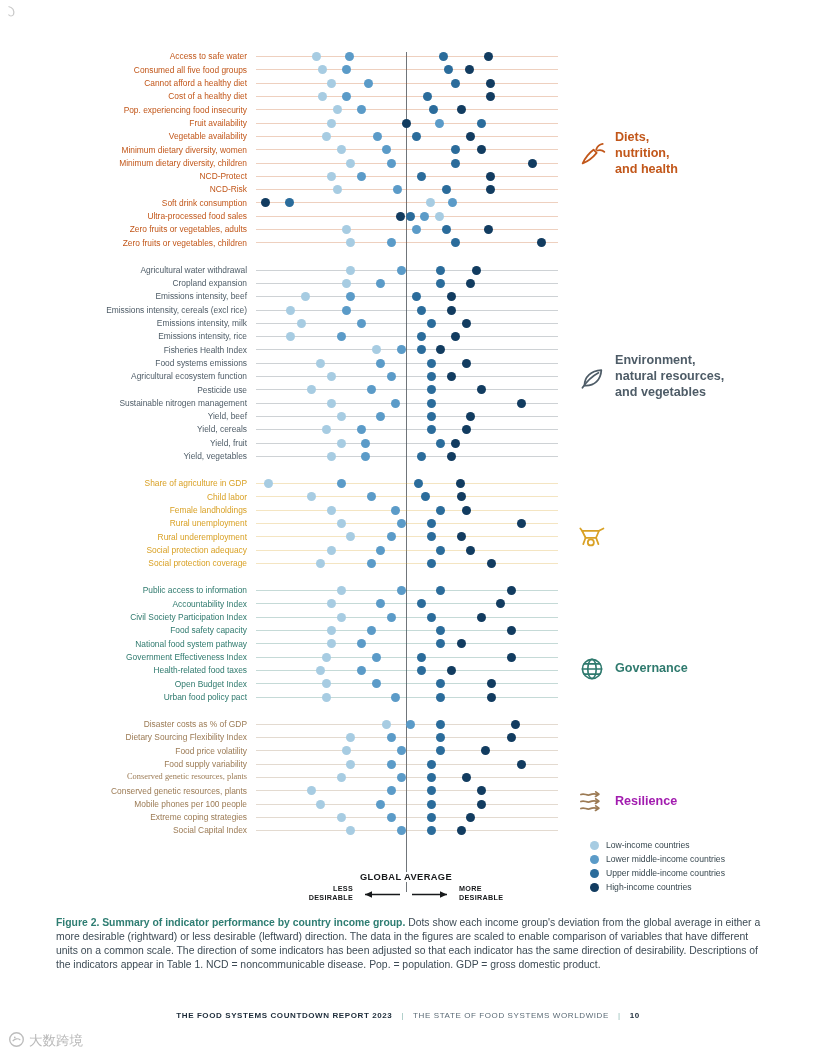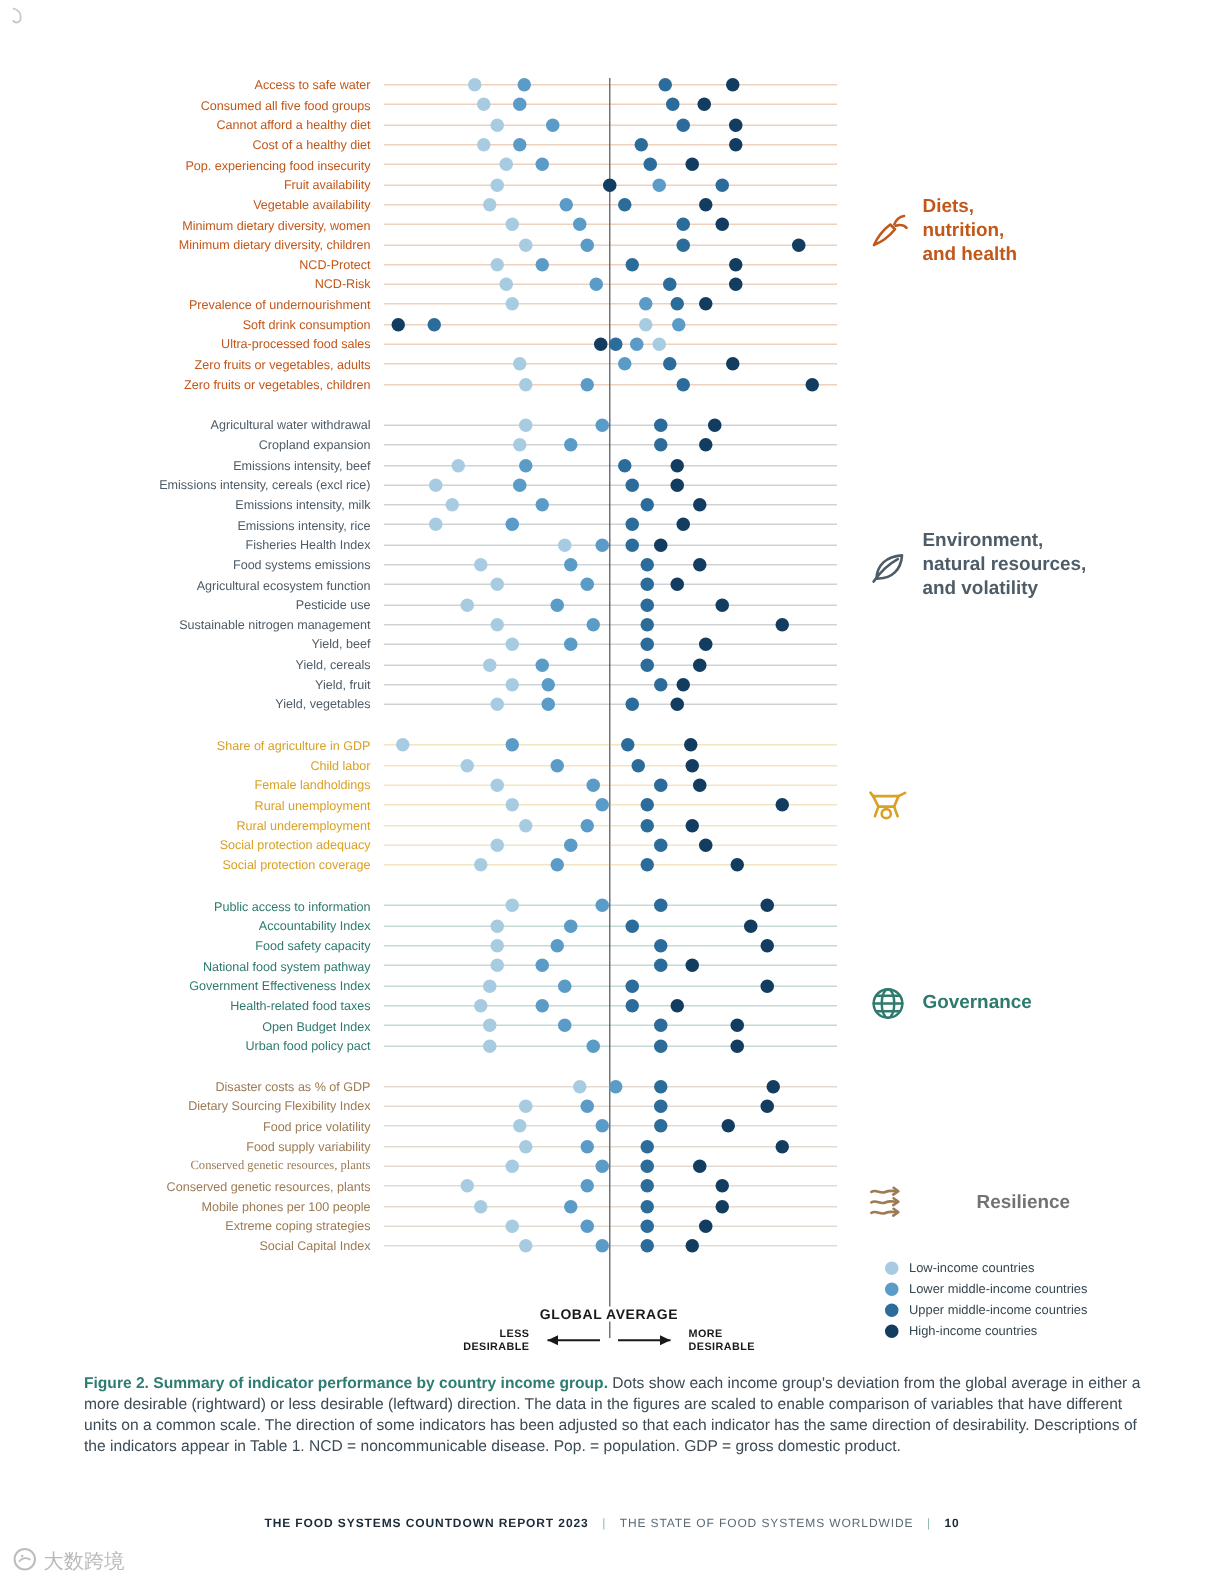--- a/index.html
+++ b/index.html
@@ -175,30 +175,20 @@
             <div class="row-label" style="color: rgb(194, 87, 26);">NCD-Risk</div>
             <div class="row-plot">
               <div class="row-line" style="background: rgb(194, 87, 26);"></div>
               <span class="dot" style="left: 78.5px; background: rgb(167, 204, 226);"></span>
               <span class="dot" style="left: 138.5px; background: rgb(91, 155, 200);"></span>
               <span class="dot" style="left: 188px; background: rgb(43, 108, 155);"></span>
               <span class="dot" style="left: 231.5px; background: rgb(18, 60, 96);"></span>
             </div>
           </div>
           <div class="row">
-            <div class="row-label" style="color: rgb(194, 87, 26);">Prevalence of undernourishment</div>
-            <div class="row-plot">
-              <div class="row-line" style="background: rgb(194, 87, 26);"></div>
-              <span class="dot" style="left: 83px; background: rgb(167, 204, 226);"></span>
-              <span class="dot" style="left: 171.5px; background: rgb(91, 155, 200);"></span>
-              <span class="dot" style="left: 192.5px; background: rgb(43, 108, 155);"></span>
-              <span class="dot" style="left: 212px; background: rgb(18, 60, 96);"></span>
-            </div>
-          </div>
-          <div class="row">
             <div class="row-label" style="color: rgb(194, 87, 26);">Soft drink consumption</div>
             <div class="row-plot">
               <div class="row-line" style="background: rgb(194, 87, 26);"></div>
               <span class="dot" style="left: 171.5px; background: rgb(167, 204, 226);"></span>
               <span class="dot" style="left: 194px; background: rgb(91, 155, 200);"></span>
               <span class="dot" style="left: 30.5px; background: rgb(43, 108, 155);"></span>
               <span class="dot" style="left: 6.5px; background: rgb(18, 60, 96);"></span>
             </div>
           </div>
           <div class="row">
@@ -468,20 +458,30 @@
             </div>
           </div>
           <div class="row">
             <div class="row-label" style="color: rgb(47, 122, 110);">Accountability Index</div>
             <div class="row-plot">
               <div class="row-line" style="background: rgb(47, 122, 110);"></div>
               <span class="dot" style="left: 72.5px; background: rgb(167, 204, 226);"></span>
               <span class="dot" style="left: 122px; background: rgb(91, 155, 200);"></span>
               <span class="dot" style="left: 162.5px; background: rgb(43, 108, 155);"></span>
               <span class="dot" style="left: 242px; background: rgb(18, 60, 96);"></span>
+            </div>
+          </div>
+          <div class="row">
+            <div class="row-label" style="color: rgb(47, 122, 110);">Civil Society Participation Index</div>
+            <div class="row-plot">
+              <div class="row-line" style="background: rgb(47, 122, 110);"></div>
+              <span class="dot" style="left: 83px; background: rgb(167, 204, 226);"></span>
+              <span class="dot" style="left: 132.5px; background: rgb(91, 155, 200);"></span>
+              <span class="dot" style="left: 173px; background: rgb(43, 108, 155);"></span>
+              <span class="dot" style="left: 222.5px; background: rgb(18, 60, 96);"></span>
             </div>
           </div>
           <div class="row">
             <div class="row-label" style="color: rgb(47, 122, 110);">Food safety capacity</div>
             <div class="row-plot">
               <div class="row-line" style="background: rgb(47, 122, 110);"></div>
               <span class="dot" style="left: 72.5px; background: rgb(167, 204, 226);"></span>
               <span class="dot" style="left: 113px; background: rgb(91, 155, 200);"></span>
               <span class="dot" style="left: 182px; background: rgb(43, 108, 155);"></span>
               <span class="dot" style="left: 252.5px; background: rgb(18, 60, 96);"></span>
@@ -645,21 +645,21 @@
           </div>
         </div>
         <div class="cat-header" style="top: 303px;">
           <span class="cat-icon" style="color: rgb(78, 92, 103);"><svg viewBox="0 0 24 24" fill="none" stroke="currentColor" stroke-width="1.5" stroke-linecap="round" stroke-linejoin="round">
               <path d="M5.5 19.5 C5.5 12 11 6.7 20 6.2 C19.5 14.6 14 19.4 6.8 19.4 Z"></path>
               <path d="M3.8 21.2 C7.4 16 12 11.4 17.6 8.4"></path>
             </svg></span>
           <div class="cat-name" style="color: rgb(78, 92, 103);">
             <div>Environment,</div>
             <div>natural resources,</div>
-            <div>and volatility</div>
+            <div>and vegetables</div>
           </div>
         </div>
         <div class="cat-header" style="top: 472px;">
           <span class="cat-icon" style="color: rgb(217, 161, 37);"><svg viewBox="0 0 24 24" fill="none" stroke="currentColor" stroke-width="1.5" stroke-linecap="round" stroke-linejoin="round">
               <path d="M3.5 7.5 H18 L15.5 13.5 H6.5 Z"></path>
               <circle cx="11" cy="17.5" r="2.6"></circle>
               <path d="M6.5 13.5 L4.5 19"></path>
               <path d="M15.5 13.5 L17.5 19"></path>
               <path d="M2 5.5 L3.5 7.5"></path>
               <path d="M18 7.5 L21.8 5.6"></path>
@@ -679,21 +679,21 @@
         </div>
         <div class="cat-header" style="top: 738px;">
           <span class="cat-icon" style="color: rgb(156, 123, 85);"><svg viewBox="0 0 24 24" fill="none" stroke="currentColor" stroke-width="1.5" stroke-linecap="round" stroke-linejoin="round">
               <path d="M2.5 5.6 C5.5 3.9 7.5 7.1 10.5 5.7 C13 4.5 15 5.3 17.2 5.3"></path>
               <path d="M15.2 3.3 L17.9 5.3 L15 7.2"></path>
               <path d="M2.5 11.6 C5.5 9.9 7.5 13.1 10.5 11.7 C13 10.5 15 11.3 17.2 11.3"></path>
               <path d="M15.2 9.3 L17.9 11.3 L15 13.2"></path>
               <path d="M2.5 17.6 C5.5 15.9 7.5 19.1 10.5 17.7 C13 16.5 15 17.3 17.2 17.3"></path>
               <path d="M15.2 15.3 L17.9 17.3 L15 19.2"></path>
             </svg></span>
-          <div class="cat-name" style="color: #737373; margin-left: 36px;">
+          <div class="cat-name" style="color: #a21caf;">
             <div>Resilience</div>
           </div>
         </div>
       </div>
     <div class="legend">
         <div class="legend-item">
           <span class="legend-dot" style="background: rgb(167, 204, 226);"></span>
           <span class="legend-label">Low-income countries</span>
         </div>
         <div class="legend-item">

